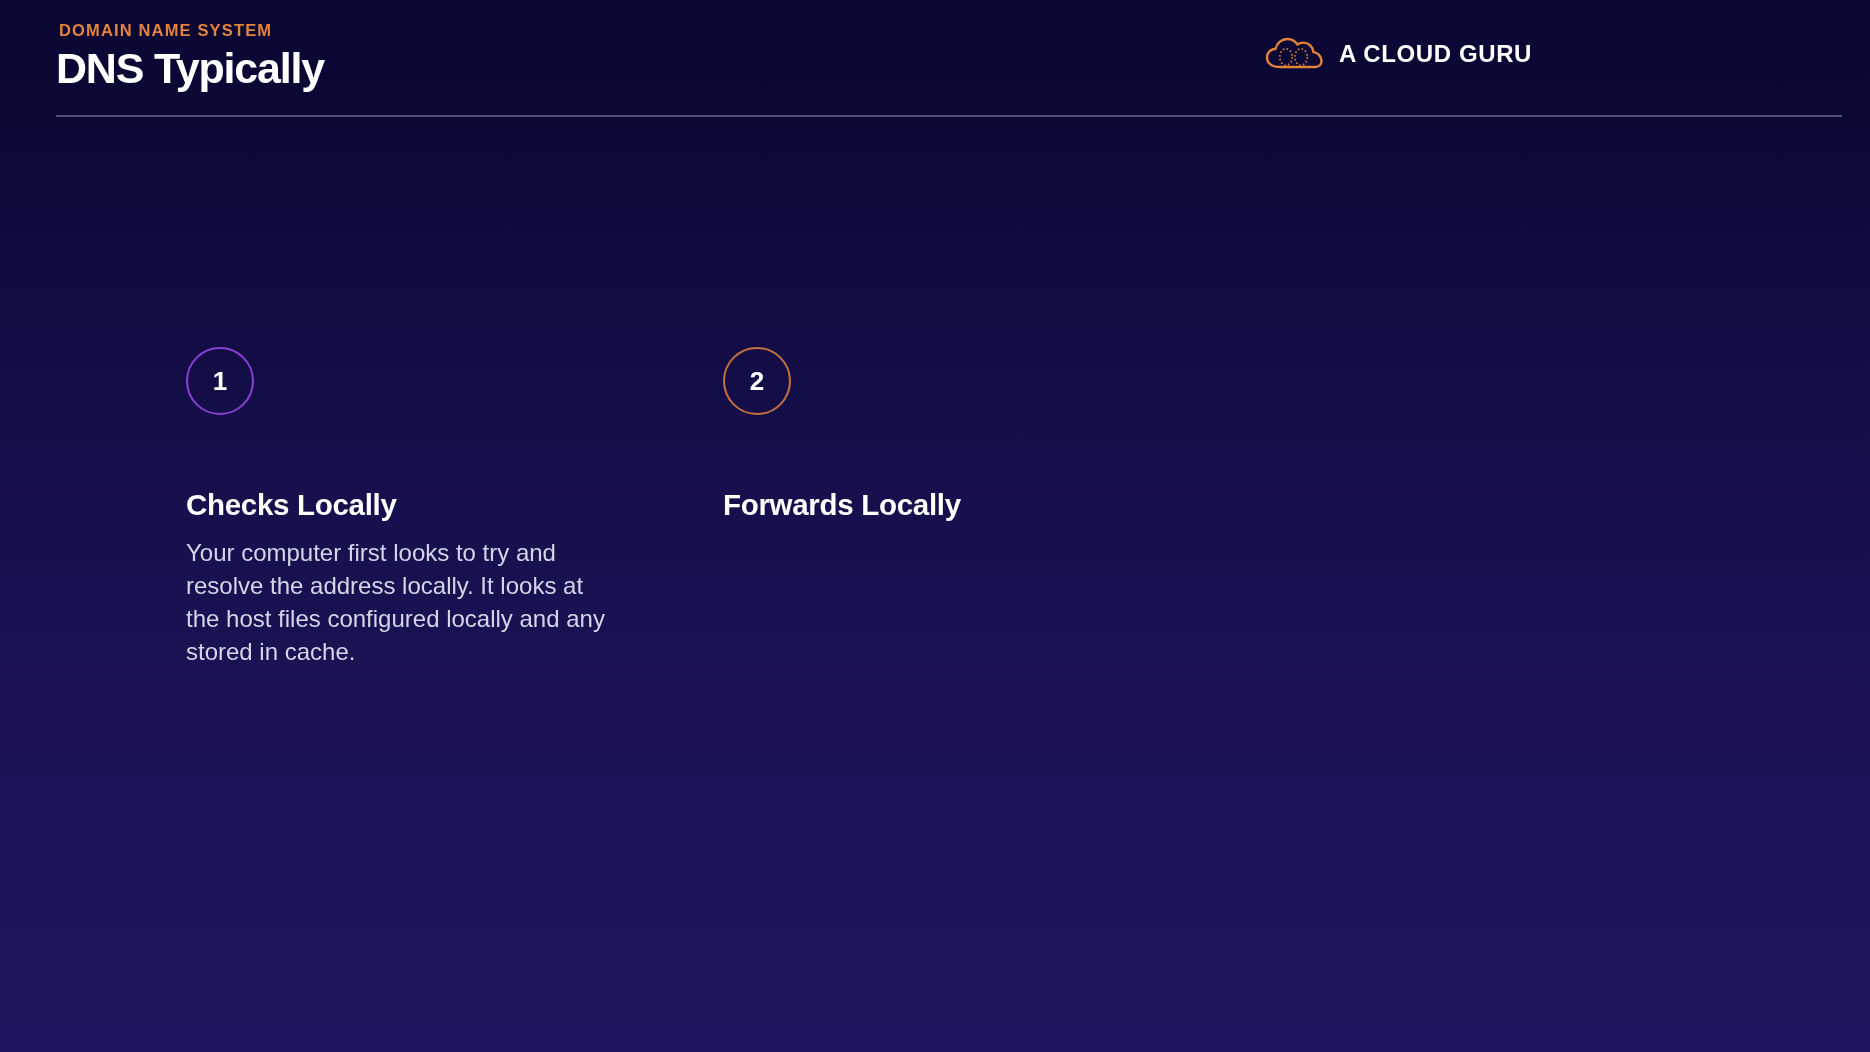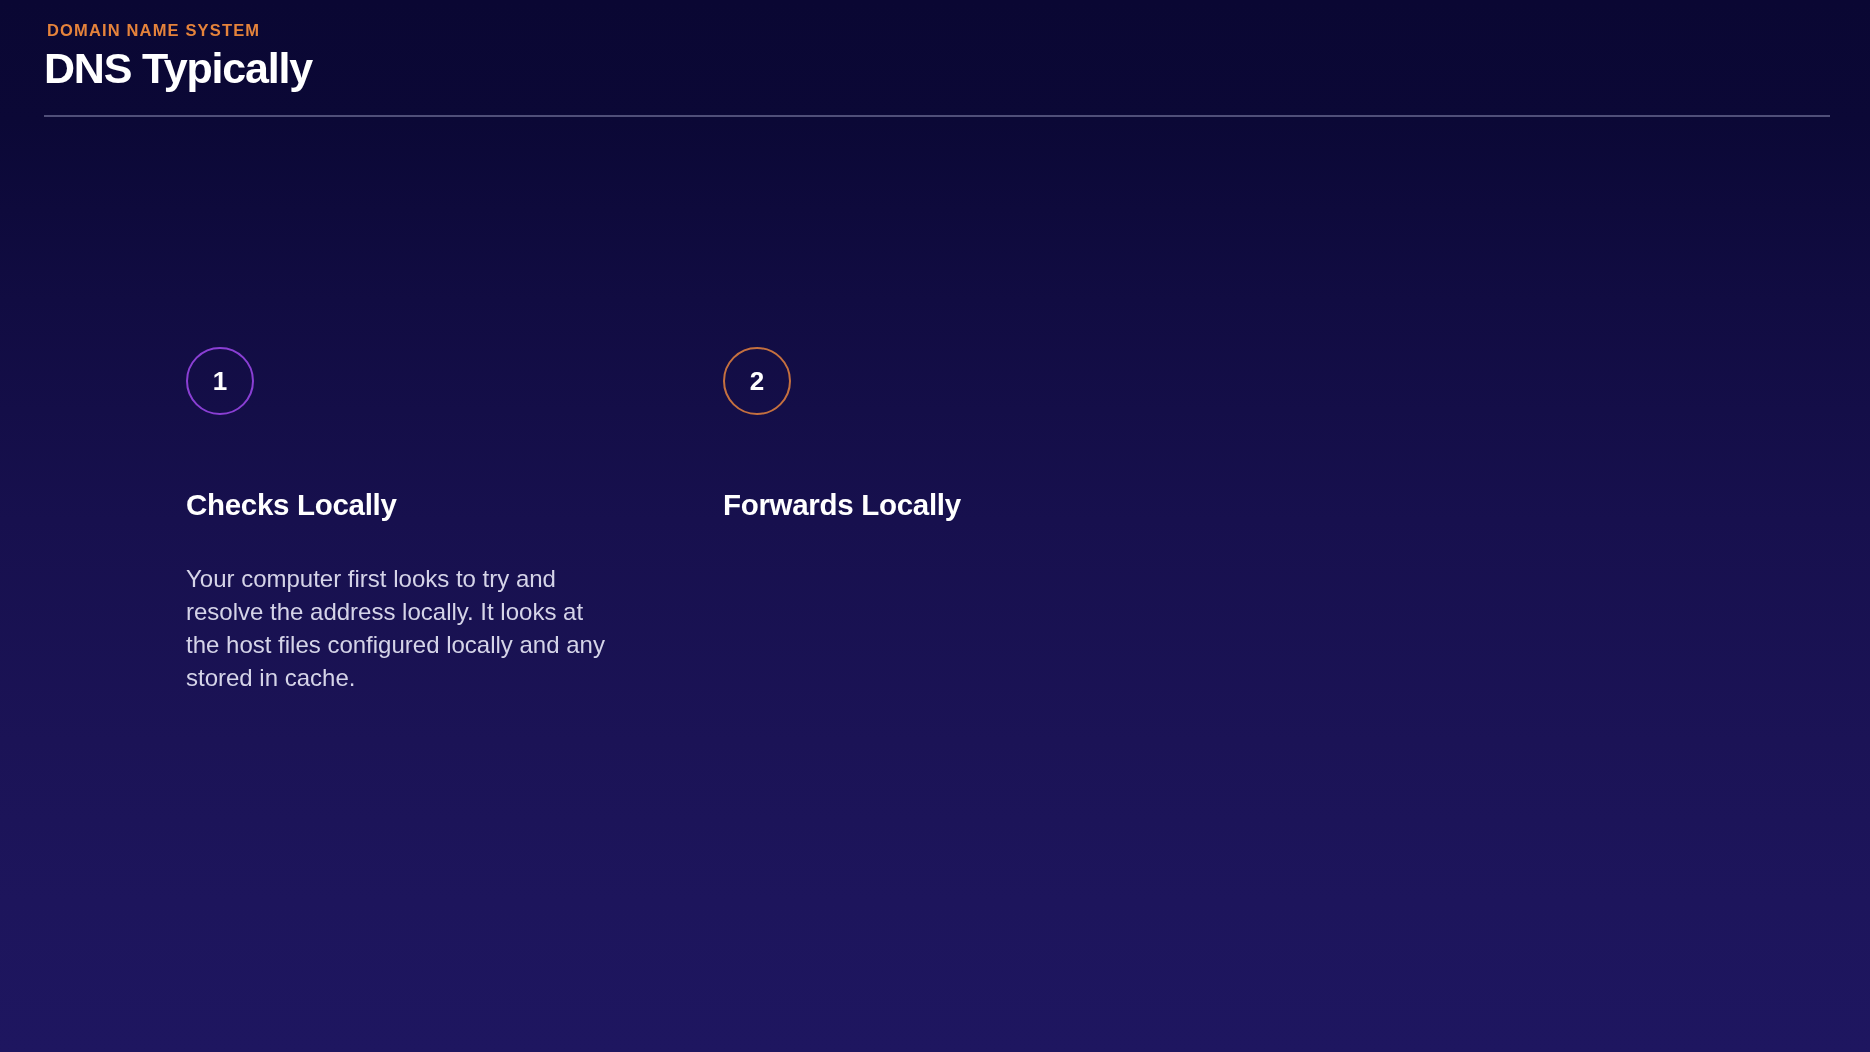--- a/index.html
+++ b/index.html
@@ -28,21 +28,21 @@
         #17104e 520px,
         #1b1356 740px,
         #1d155c 900px,
         #1e1660 1052px);
     overflow: hidden;
   }
 
   
   .header {
     position: absolute;
-    left: 0;
+    left: 12px;
     top: 0;
     width: 1560px;
     height: 116px;
     text-align: right;
   }
 
   .eyebrow {
     position: absolute;
     left: 47px;
     top: 21px;
@@ -134,35 +134,43 @@
   .step-title {
     margin-top: 73px;
     font-size: 29.5px;
     font-weight: bold;
     letter-spacing: -0.3px;
     color: #ffffff;
     white-space: nowrap;
   }
 
   .step-body {
-    margin-top: 40px;
+    margin-top: 14px;
     font-size: 24px;
     line-height: 33px;
     color: #d5d4e8;
   }
 </style>
 </head>
 <body>
 
 <div class="slide">
 
   <div class="header">
     <div class="eyebrow">DOMAIN NAME SYSTEM</div>
     <div class="slide-title">DNS Typically</div>
 
+    <div class="brand">
+      <svg class="brand-mark" viewBox="0 0 62 40">
+        <path d="M16 33 C7 33 3 28.5 3 23.5 C3 18.8 6.8 15 11.6 14.8 C12.6 9.2 17.4 5 23.3 5 C27.6 5 31.3 7.2 33.4 10.5 C35 9.3 37 8.6 39.2 8.6 C44.6 8.6 49 12.8 49.4 18.1 C54 18.7 57.5 22.5 57.5 27 C57.5 30.4 55 33 51.4 33 Z" fill="none" stroke="#e5833b" stroke-width="2.4" stroke-linejoin="round"></path>
+        <ellipse cx="22" cy="23" rx="6.2" ry="8.2" fill="none" stroke="#e5833b" stroke-width="1.6" stroke-dasharray="1.6 2.2"></ellipse>
+        <ellipse cx="37" cy="23" rx="6.2" ry="8.2" fill="none" stroke="#e5833b" stroke-width="1.6" stroke-dasharray="1.6 2.2"></ellipse>
+      </svg>
+      <span class="brand-name">A CLOUD GURU</span>
+    </div>
 
     <div class="header-rule"></div>
   </div>
 
   <div class="steps">
 
     <div class="step">
       <div class="step-badge">
         <span class="step-num">1</span>
       </div>

